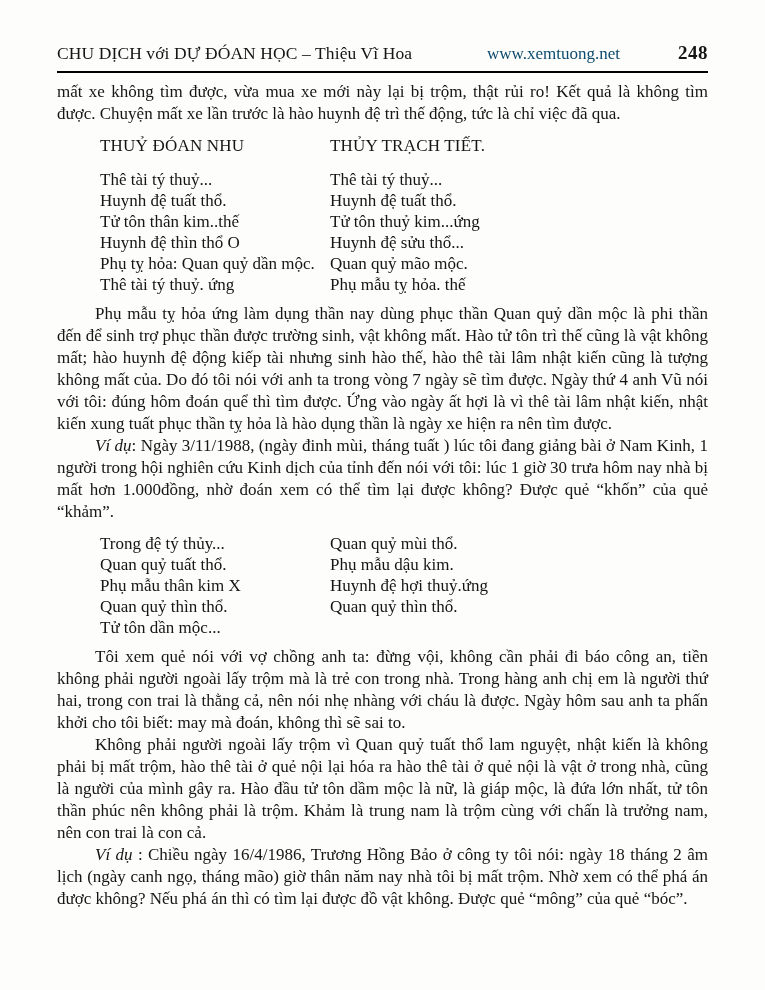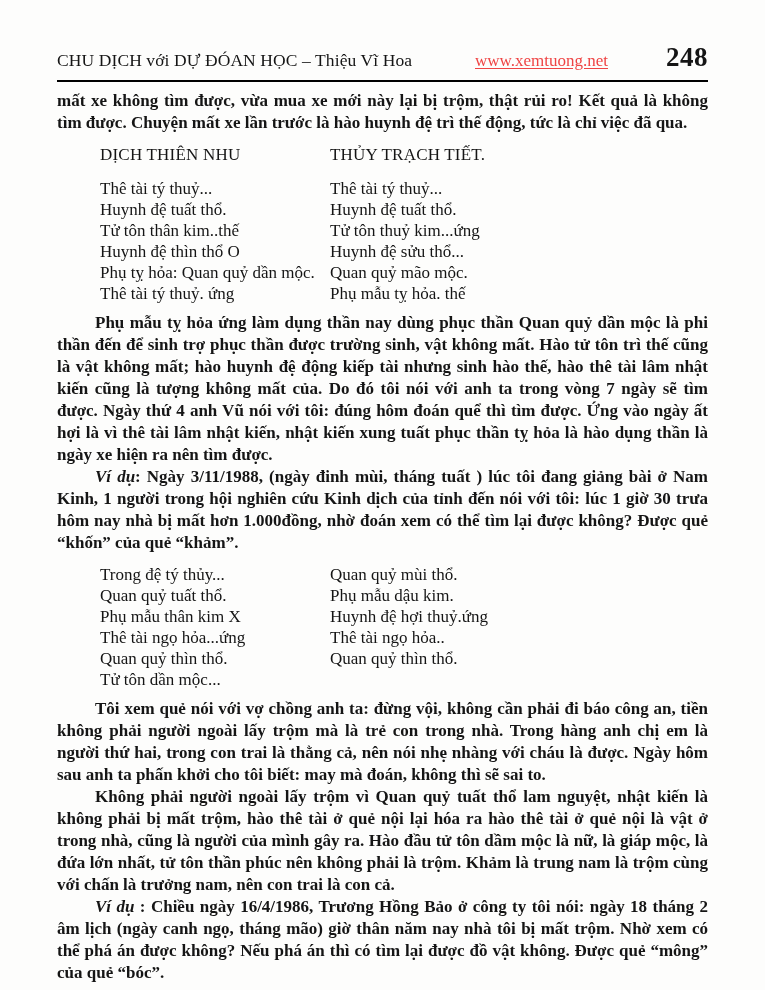--- a/index.html
+++ b/index.html
@@ -9,25 +9,25 @@
     width:765px; height:990px;
     margin:0 auto;
     background:#fdfdfc;
     color:#151515;
     font-family:"Liberation Serif", serif;
     padding:42px 57px 0 57px;
     overflow:hidden;
   }
   .header { display:flex; align-items:baseline; }
   .book-title { flex:1; font-size:17.5px; letter-spacing:0.1px; white-space:nowrap; }
-  .website { font-size:17px; color:#ef4444; text-decoration:underline; text-underline-offset:2px; }
-  .page-num { font-size:27px; font-weight:bold; margin-left:58px; letter-spacing:0.5px; }
+  .website { font-size:17px; color:#0c4a6e; text-underline-offset:2px; }
+  .page-num { font-size:19px; font-weight:bold; margin-left:58px; letter-spacing:0.5px; }
   .rule { border-bottom:2.5px solid #000; margin-top:7px; }
 
-  p.body { font-size:17px; line-height:22px; text-align:justify;font-weight:bold; }
+  p.body { font-size:17px; line-height:22px; text-align:justify; }
   p.indent { text-indent:38px; }
   p.first { margin-top:8px; }
   .lead { font-style:italic; }
 
   .hex-table { margin:10px 0 8px 0; font-size:17px; }
   .hex-titles, .hex-row {
     display:grid;
     grid-template-columns:230px auto;
     padding-left:43px;
   }
@@ -45,21 +45,21 @@
     <span class="website">www.xemtuong.net</span>
     <span class="page-num">248</span>
   </div>
   <div class="rule"></div>
 
   <p class="body first"><span>mất xe không tìm được, vừa mua xe mới này lại bị trộm, thật rủi ro! Kết quả là không tìm được. Chuyện mất xe lần trước là hào huynh đệ trì thế động, tức là chỉ việc đã qua.</span></p>
 
 
   <div class="hex-table">
     <div class="hex-titles">
-      <span class="hex-title">DỊCH THIÊN NHU</span>
+      <span class="hex-title">THUỶ ĐÓAN NHU</span>
       <span class="hex-title">THỦY TRẠCH TIẾT.</span>
     </div>
     <div class="hex-row">
       <span>Thê tài tý thuỷ...</span>
       <span>Thê tài tý thuỷ...</span>
     </div>
     <div class="hex-row">
       <span>Huynh đệ tuất thổ.</span>
       <span>Huynh đệ tuất thổ.</span>
     </div>
@@ -92,24 +92,20 @@
     </div>
     <div class="hex-row">
       <span>Quan quỷ tuất thổ.</span>
       <span>Phụ mẫu dậu kim.</span>
     </div>
     <div class="hex-row">
       <span>Phụ mẫu thân kim X</span>
       <span>Huynh đệ hợi thuỷ.ứng</span>
     </div>
     <div class="hex-row">
-      <span>Thê tài ngọ hỏa...ứng</span>
-      <span>Thê tài ngọ hỏa..</span>
-    </div>
-    <div class="hex-row">
       <span>Quan quỷ thìn thổ.</span>
       <span>Quan quỷ thìn thổ.</span>
     </div>
     <div class="hex-row">
       <span>Tử tôn dần mộc...</span>
     </div>
   </div>
 
   <p class="body indent"><span>Tôi xem quẻ nói với vợ chồng anh ta: đừng vội, không cần phải đi báo công an, tiền không phải người ngoài lấy trộm mà là trẻ con trong nhà. Trong hàng anh chị em là người thứ hai, trong con trai là thằng cả, nên nói nhẹ nhàng với cháu là được. Ngày hôm sau anh ta phấn khởi cho tôi biết: may mà đoán, không thì sẽ sai to.</span></p>
 

